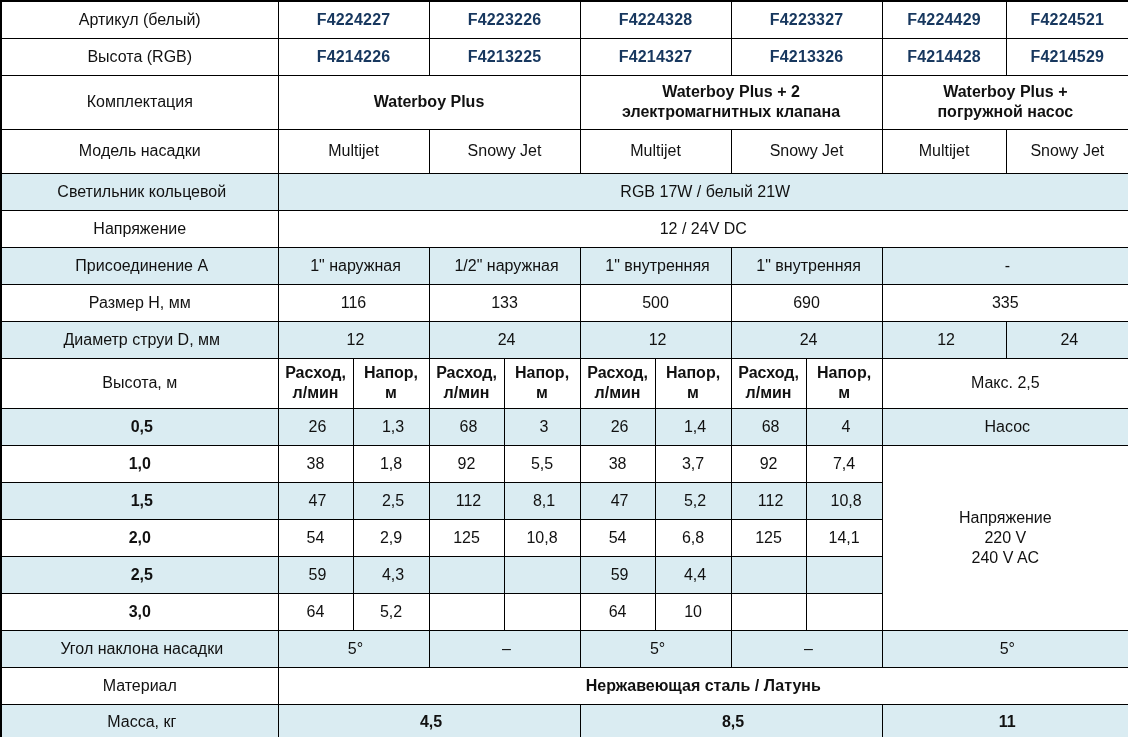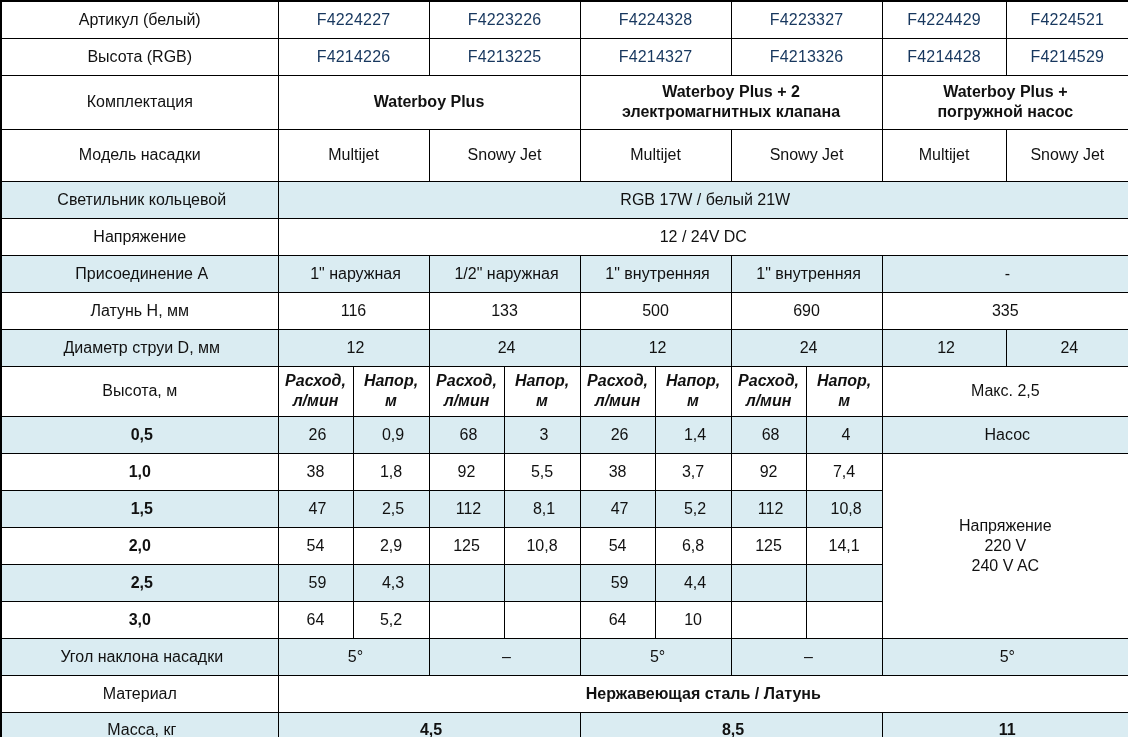--- a/index.html
+++ b/index.html
@@ -21,29 +21,29 @@
     text-align:center;
     vertical-align:middle;
     font-size:16px;
     padding:1px 3px;
     white-space:pre-line;
     line-height:1.25;
     overflow:hidden;
   }
   table.spec tr{height:37px;}
   table.spec tr:nth-child(3){height:54px;}
-  table.spec tr:nth-child(4){height:52px;}
+  table.spec tr:nth-child(4){height:44px;}
   table.spec tr:nth-child(10){height:50px;}
   table.spec tr.shade td{background:var(--shade);padding-left:7px;}
   table.spec tr td{background:#ffffff;}
   table.spec tr.shade td{background:var(--shade);}
   td.lbl{font-weight:normal;}
-  td.art{font-weight:normal;color:var(--art);letter-spacing:0.2px;}
+  td.art{font-weight:bold;color:var(--art);letter-spacing:0.2px;}
   td.b{font-weight:bold;}
-  td.sub{font-weight:bold;font-size:14px;line-height:1.15;font-style:italic;}
+  td.sub{font-weight:bold;font-size:14px;line-height:1.15;}
 </style>
 </head>
 <body>
 
 <table class="spec">
   <colgroup>
     <col style="width:277px">
     <col style="width:75px">
       <col style="width:76px">
     <col style="width:75px">
@@ -101,21 +101,21 @@
       </tr>
       <tr class="shade">
         <td class="lbl">Присоединение А</td>
         <td colspan="2">1" наружная</td>
         <td colspan="2">1/2" наружная</td>
         <td colspan="2">1" внутренняя</td>
         <td colspan="2">1" внутренняя</td>
         <td colspan="2">-</td>
       </tr>
       <tr>
-        <td class="lbl">Латунь H, мм</td>
+        <td class="lbl">Размер H, мм</td>
         <td colspan="2">116</td>
         <td colspan="2">133</td>
         <td colspan="2">500</td>
         <td colspan="2">690</td>
         <td colspan="2">335</td>
       </tr>
       <tr class="shade">
         <td class="lbl">Диаметр струи D, мм</td>
         <td colspan="2">12</td>
         <td colspan="2">24</td>
@@ -140,21 +140,21 @@
 м</td>
         <td class="sub">Расход,
 л/мин</td>
         <td class="sub">Напор,
 м</td>
         <td colspan="2">Макс. 2,5</td>
       </tr>
       <tr class="shade">
         <td class="b">0,5</td>
         <td>26</td>
-        <td>0,9</td>
+        <td>1,3</td>
         <td>68</td>
         <td>3</td>
         <td>26</td>
         <td>1,4</td>
         <td>68</td>
         <td>4</td>
         <td colspan="2">Насос</td>
       </tr>
       <tr>
         <td class="b">1,0</td>

